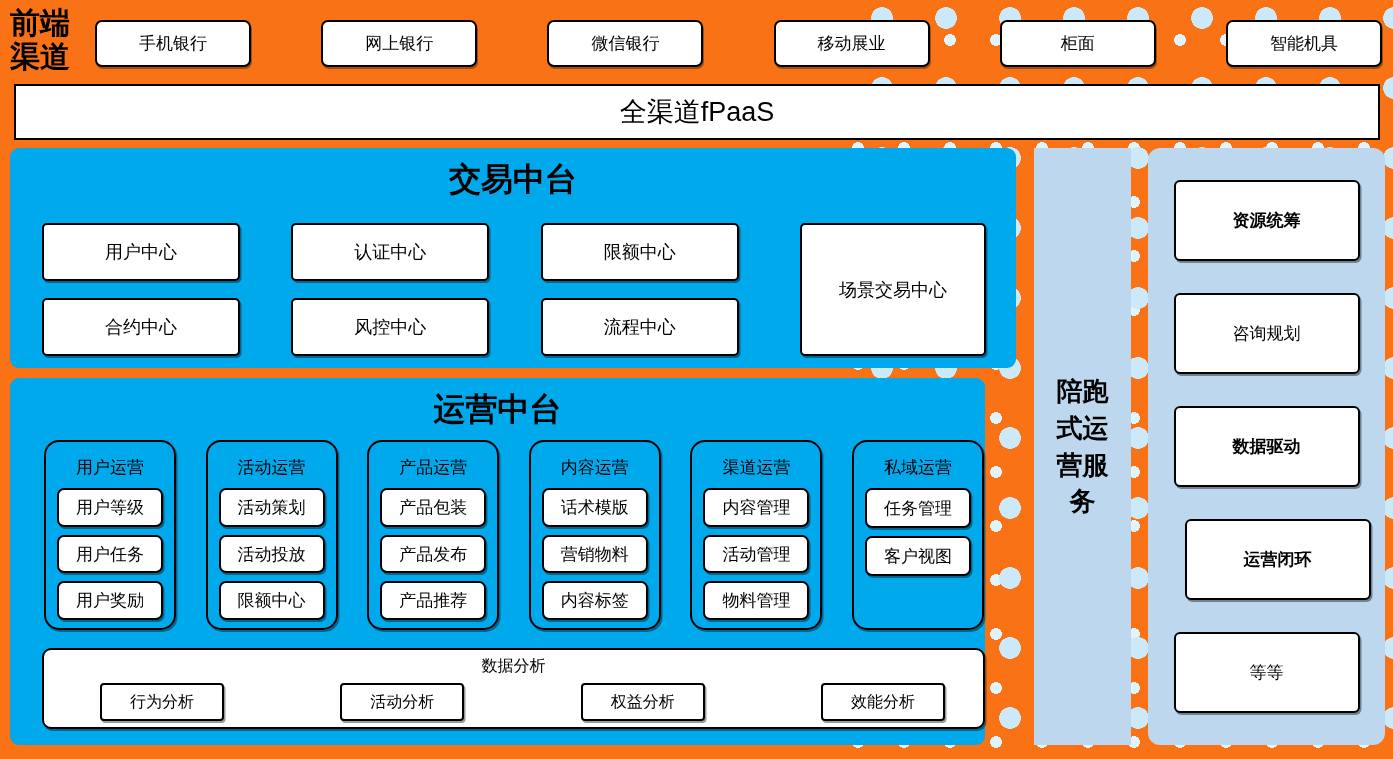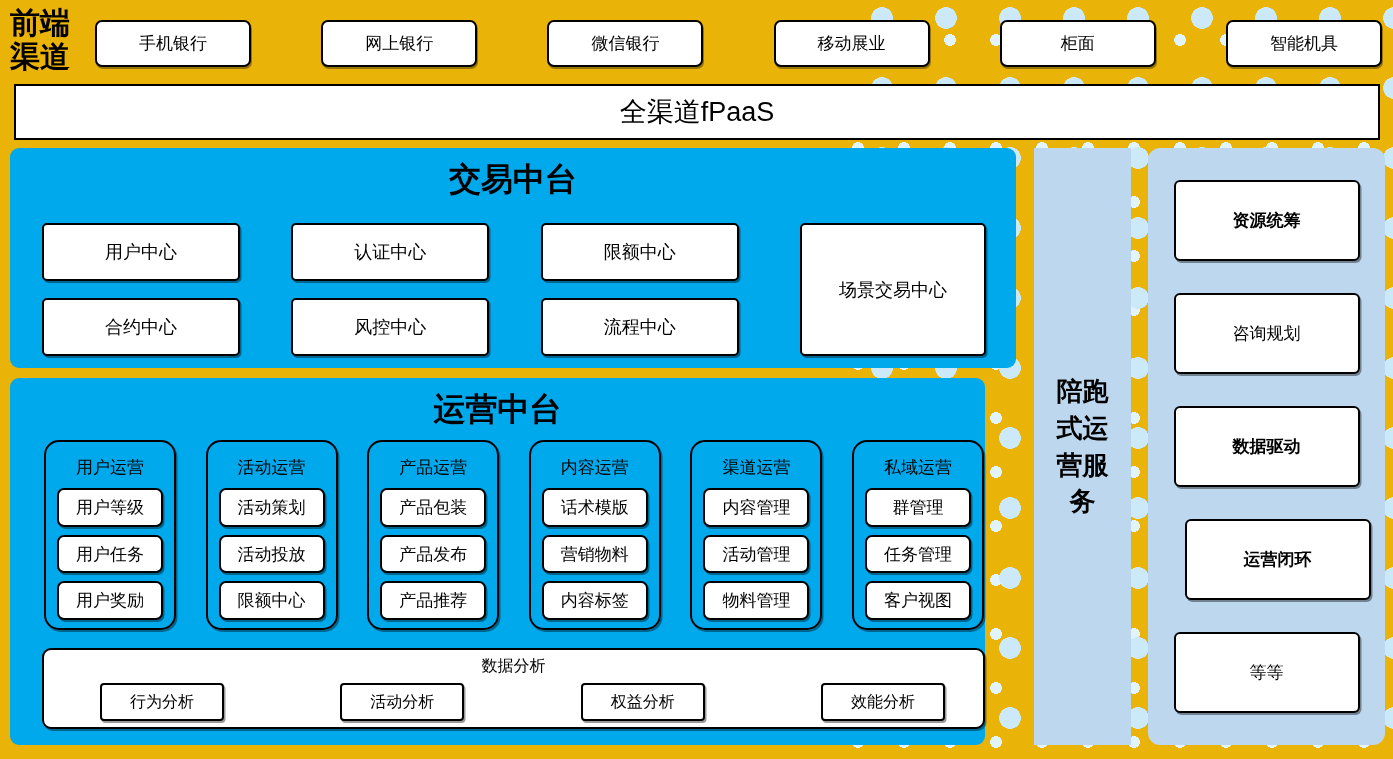--- a/index.html
+++ b/index.html
@@ -6,21 +6,21 @@
   body {
     margin: 0;
     background: #ffffff;
     font-family: "Liberation Sans", "DejaVu Sans", sans-serif;
     color: #000;
   }
   .canvas {
     position: relative;
     width: 1393px;
     height: 759px;
-    background: #eab308;
+    background: #f97316;
     overflow: hidden;
   }
   
   .dots {
     position: absolute;
     top: 0; right: 0;
     width: 545px; height: 759px;
     background-image:
       radial-gradient(circle 11px at 14px 14px, #cbe9f8 97%, transparent 100%),
       radial-gradient(circle 6px at 8px 8px,  #e1f4fc 97%, transparent 100%);
@@ -211,21 +211,20 @@
         <div class="wbox ops-item">内容标签</div>
       </div>
       <div class="ops-group">
         <div class="ops-group-title">渠道运营</div>
         <div class="wbox ops-item">内容管理</div>
         <div class="wbox ops-item">活动管理</div>
         <div class="wbox ops-item">物料管理</div>
       </div>
       <div class="ops-group">
         <div class="ops-group-title">私域运营</div>
-        <div class="wbox ops-item">群管理</div>
         <div class="wbox ops-item">任务管理</div>
         <div class="wbox ops-item">客户视图</div>
       </div>
     </div>
 
     <div class="analysis-box">
       <div class="analysis-title">数据分析</div>
       <div class="analysis-items">
         <div class="wbox analysis-item">行为分析</div>
         <div class="wbox analysis-item">活动分析</div>

